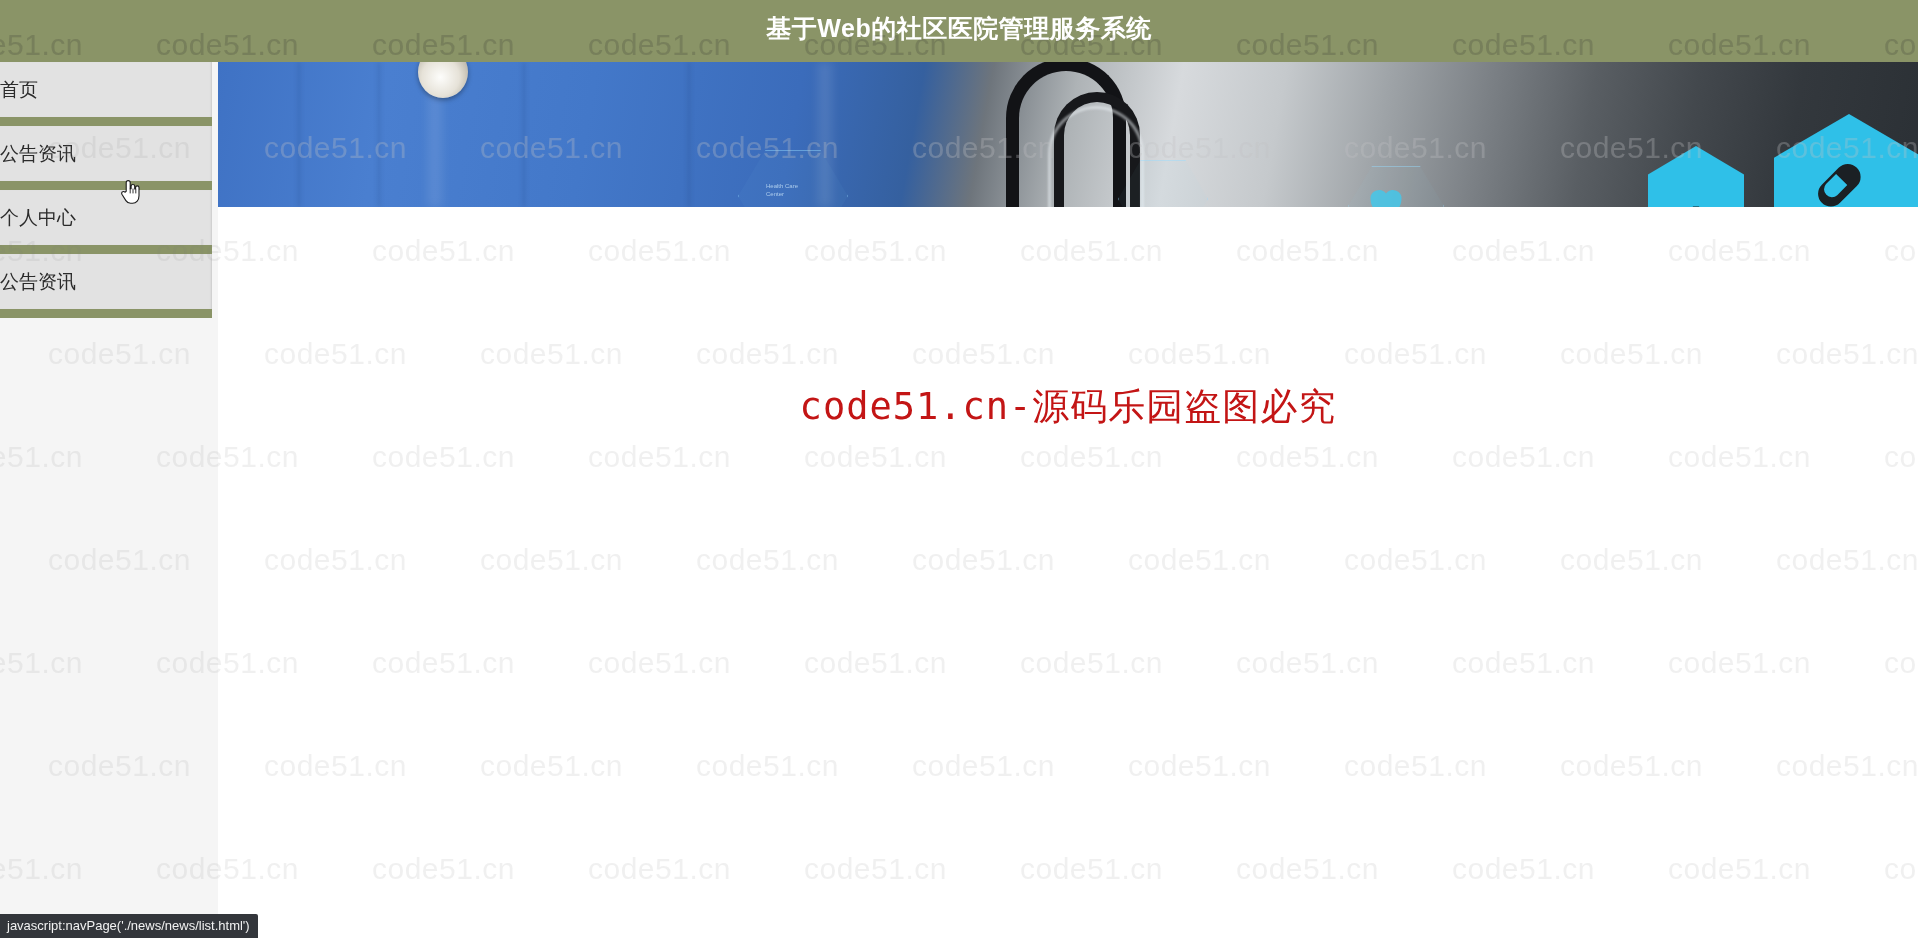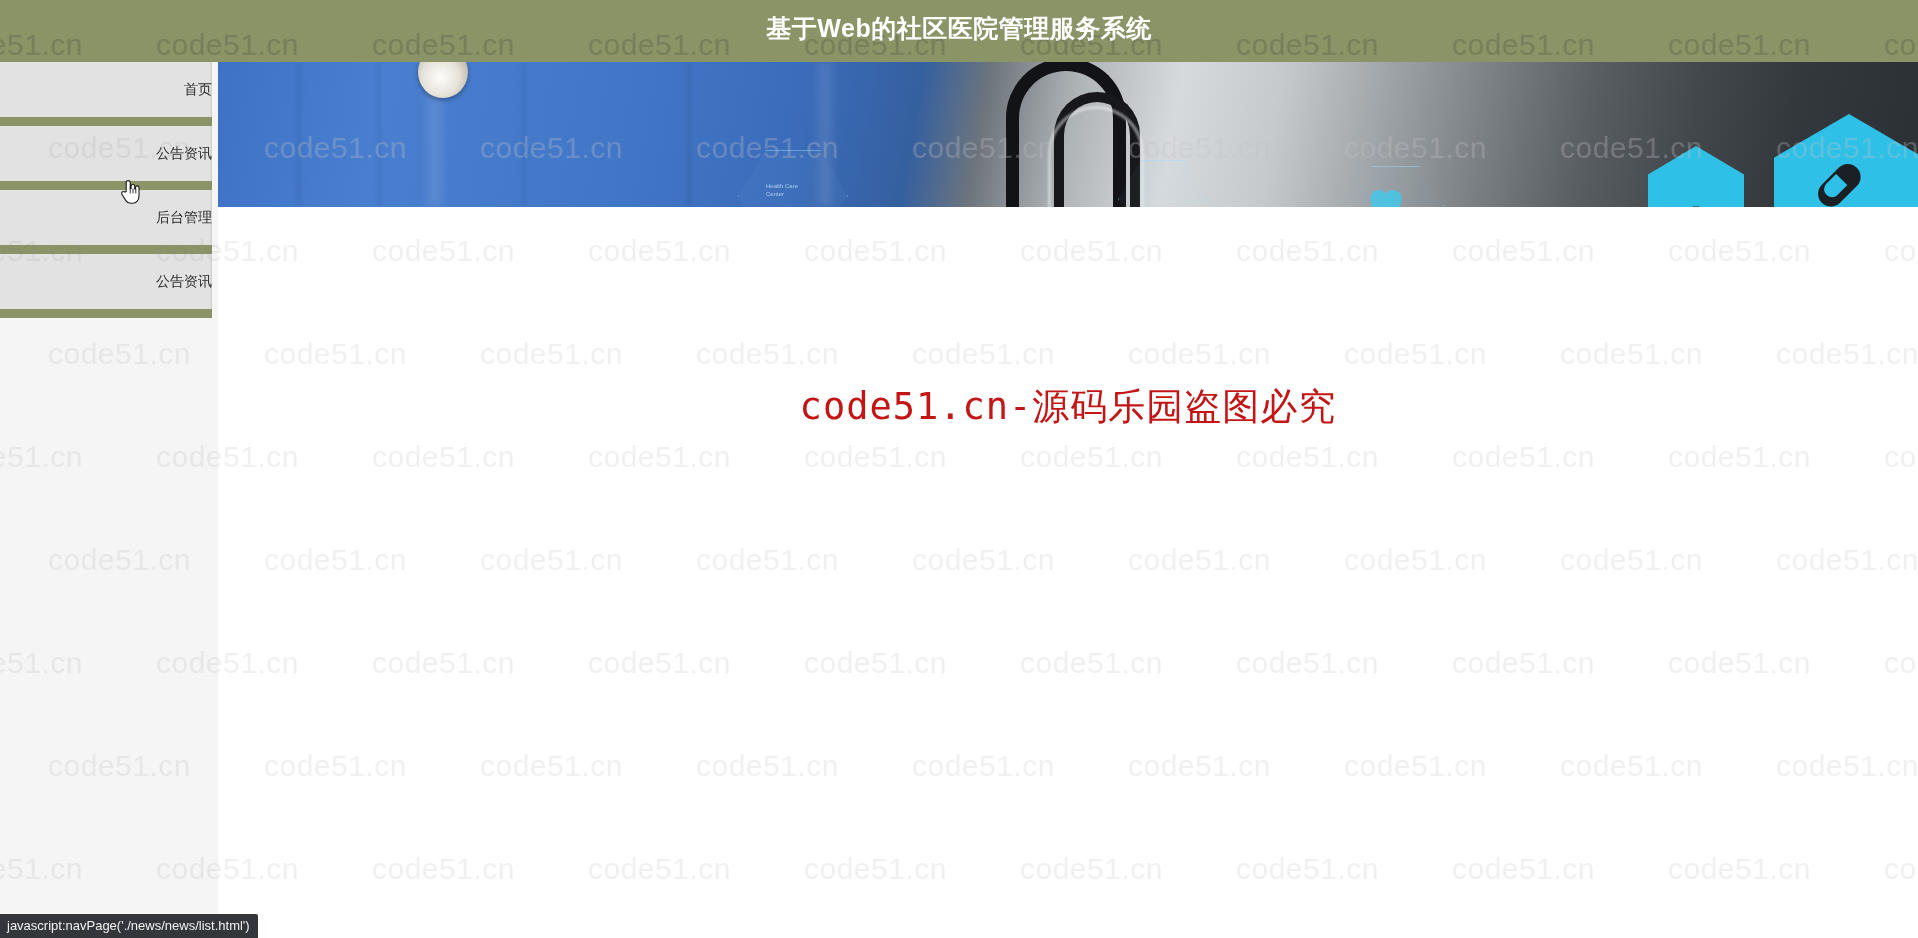--- a/index.html
+++ b/index.html
@@ -86,23 +86,23 @@
     width: 212px;
     list-style: none;
     z-index: 3;
   }
   .menu-item {
     position: relative;
     width: 212px;
     height: 64px;
     background: #e2e2e2;
     border-bottom: 9px solid #8a9467;
-    text-align: right;
+    text-align: left;
     line-height: 55px;
-    font-size: 14px;
+    font-size: 19px;
     color: #2b2b2b;
     cursor: pointer;
     box-shadow: inset -2px 0 2px -1px rgba(0,0,0,0.10);
   }
   .menu-item.is-hover {
     background: #ffffff;
   }
   .menu-item .label {
     display: block;
     width: 100%;
@@ -472,21 +472,21 @@
 
   <div class="sidebar">
     <ul class="menu-list" id="menuList">
         <li class="menu-item">
           <span class="label">首页</span>
         </li>
         <li class="menu-item">
           <span class="label">公告资讯</span>
         </li>
         <li class="menu-item">
-          <span class="label">后台管理</span>
+          <span class="label">个人中心</span>
         </li>
         <li class="menu-item">
           <span class="label">公告资讯</span>
         </li>
       </ul>
   </div>
 
   <svg class="cursor-hand" viewBox="0 0 22 28">
     <path d="M7.2 13.3V4.6c0-1.1.9-2 2-2s2 .9 2 2v6.2h.9V8.3c0-1 .8-1.8 1.8-1.8s1.8.8 1.8 1.8v2.7h.9V9.6c0-.9.8-1.7 1.7-1.7s1.7.8 1.7 1.7v8.1c0 4.2-2.6 7.6-6.4 7.6h-2c-2.1 0-3.6-1-4.7-2.7l-4-6.3c-.5-.9-.2-2 .7-2.5.8-.5 1.8-.3 2.4.4z" fill="#ffffff" stroke="#1c1c1c" stroke-width="1.1" stroke-linejoin="round"></path>
     <path d="M11.2 11v4M14 11v4M16.8 11.5v3.5" stroke="#1c1c1c" stroke-width="0.9" stroke-linecap="round" fill="none"></path>

